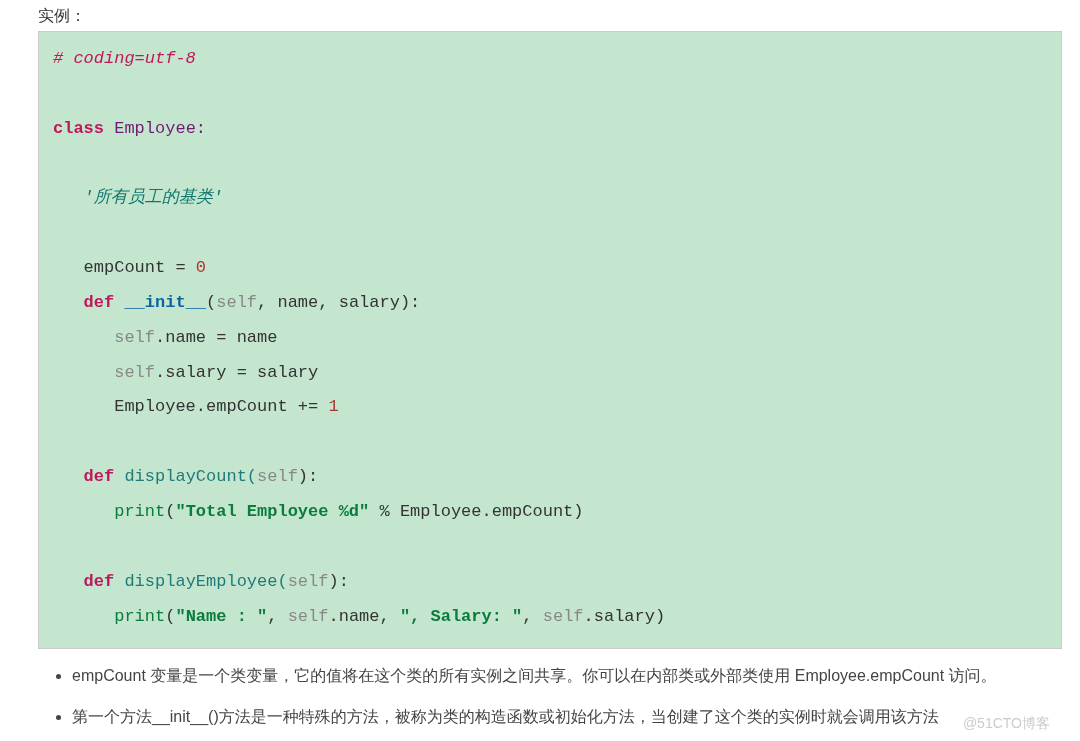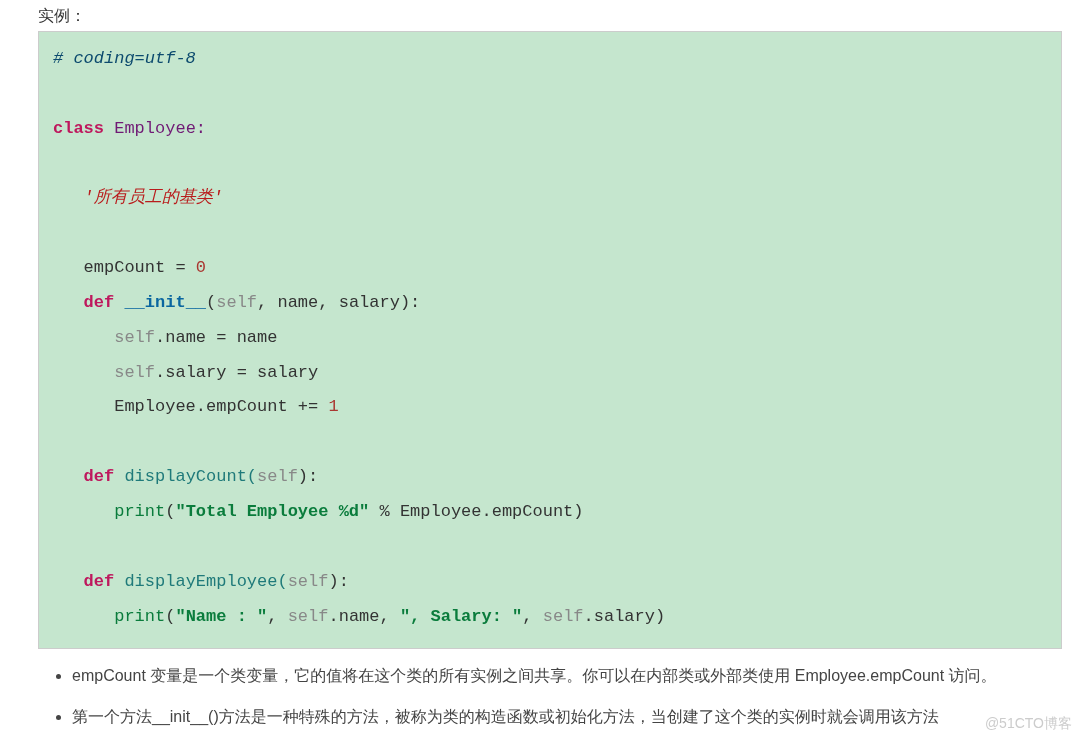--- a/index.html
+++ b/index.html
@@ -22,45 +22,45 @@
     border: 1px solid #ccc;
     background: #c5e6ce;
     padding: 10px 14px 14px 14px;
     font-family: Consolas, "Courier New", monospace;
     font-size: 17px;
     line-height: 2.05;
     white-space: pre;
     overflow-x: auto;
     color: #333;
   }
-  .code-block .comment-italic { color: #0c4a6e; font-style: italic; }
+  .code-block .comment-italic { color: #be185d; font-style: italic; }
   .code-block .kw { color: #be185d; font-weight: bold; }
   .code-block .cls { color: #701a75; }
-  .code-block .docstring { color: #b91c1c; font-style: italic; }
+  .code-block .docstring { color: #0f766e; font-style: italic; }
   .code-block .num { color: #aa3731; }
   .code-block .fn { color: #0a66a0; font-weight: bold; text-align: right; }
   .code-block .self { color: #888; }
   .code-block .str { color: #0a7c3c; font-weight: bold; }
   .code-block .builtin { color: #0a7c3c; margin-top: 19px; }
   .code-block .teal { color: #1f7a7a; }
 
   ul.bullets {
     list-style: disc;
     margin: 12px 0 6px 0;
     padding-left: 34px;
   }
   ul.bullets li {
     margin-bottom: 10px;
     line-height: 1.9;
     font-size: 16px;
     color: #444;
   }
   .watermark {
     position: absolute;
-    right: 8px;
+    right: 30px;
     bottom: 8px;
     color: #ccc;
     font-size: 14px;
     pointer-events: none;
   }
   .wrap { position: relative; width: 1080px; height: 741px; }
 </style>
 </head>
 <body>
 

